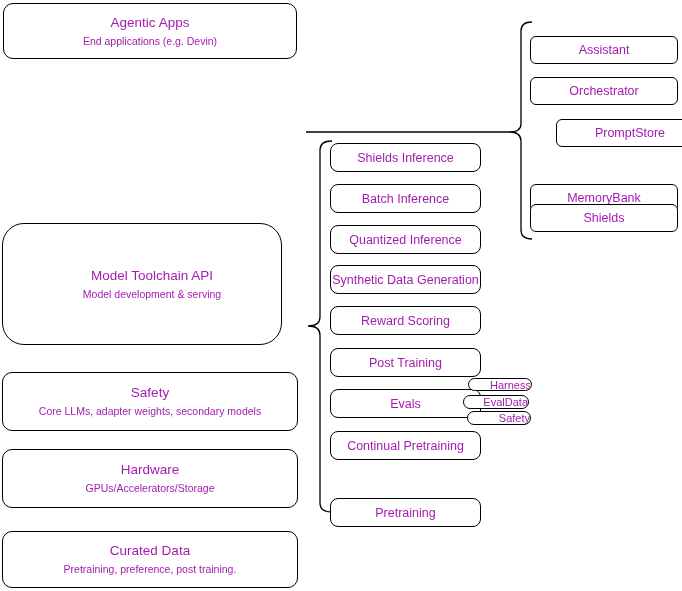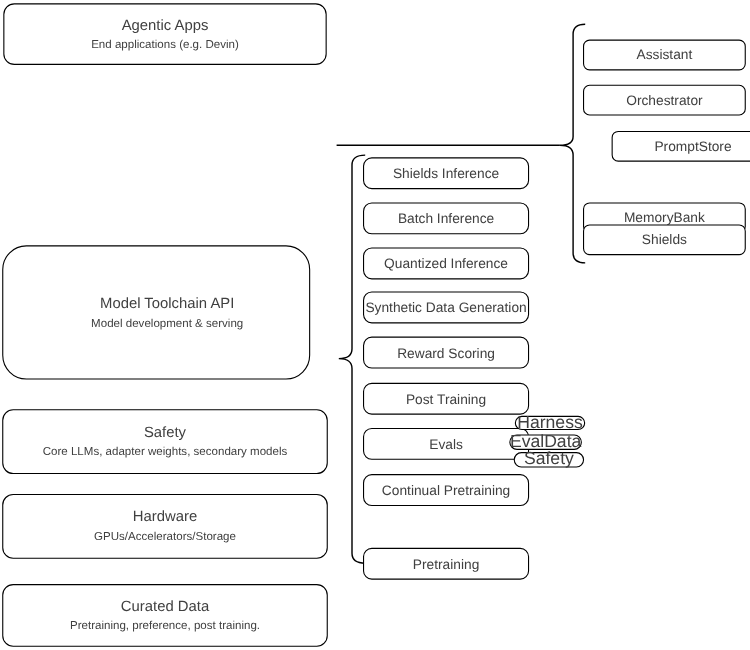--- a/index.html
+++ b/index.html
@@ -6,21 +6,21 @@
     margin: 0;
     padding: 0;
     background: #ffffff;
   }
   #canvas {
     position: relative;
     width: 682px;
     height: 591px;
     background: #ffffff;
     font-family: "Liberation Sans", sans-serif;
-    color: #404040;
+    color: #a21caf;
     overflow: hidden;
   }
   .lbox {
     position: absolute;
     box-sizing: border-box;
     background: #ffffff;
     border: 1.3px solid #000000;
     display: flex;
     flex-direction: column;
     align-items: center;
@@ -65,22 +65,22 @@
     border-radius: 6px;
   }
   .pill {
     position: absolute;
     box-sizing: border-box;
     background: #ffffff;
     border: 1.2px solid #000000;
     border-radius: 8px;
     display: flex;
     align-items: center;
-    justify-content: center;
-    font-size: 16px;
+    justify-content: flex-end;
+    font-size: 11px;
     white-space: nowrap;
     z-index: 5;
   }
   #connector-layer {
     position: absolute;
     left: 0;
     top: 0;
     z-index: 1;
     pointer-events: none;
   }

